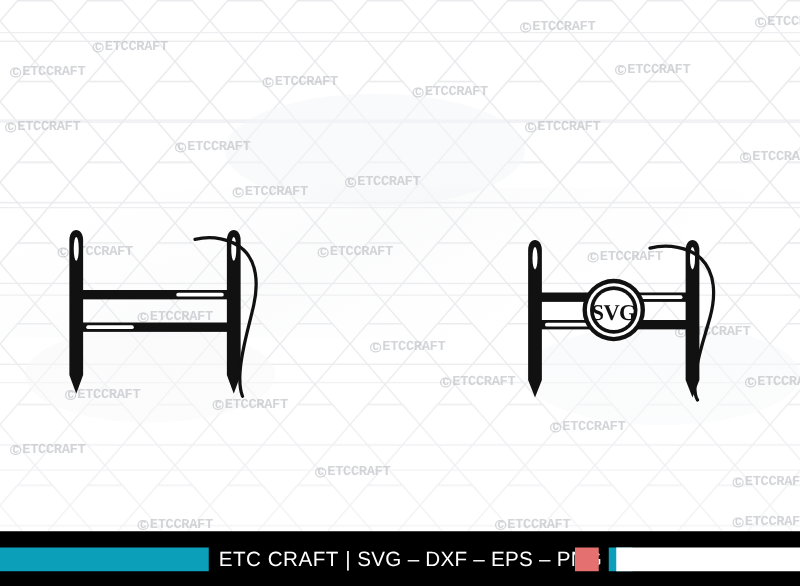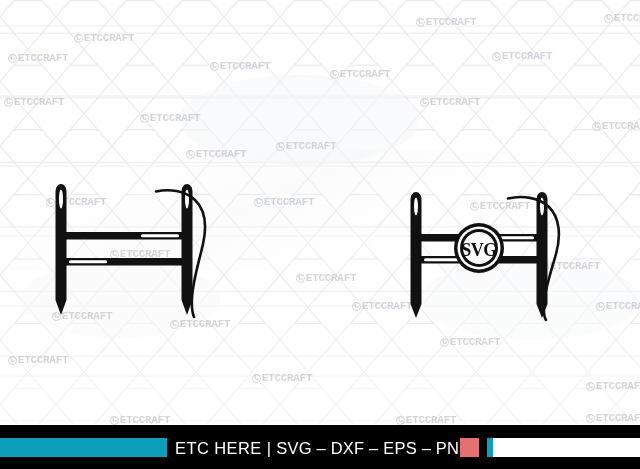--- a/index.html
+++ b/index.html
@@ -133,21 +133,21 @@
         <rect x="16" y="76" width="126" height="7.5"></rect>
         <rect x="24" y="78.2" width="38" height="3.0" rx="1.5" fill="#ffffff"></rect>
 
         <path d="M111,9.5 C124,6.5 140,8.5 150,18 C160,27.5 162,44 158,62
                  C154,80 148,98 147,116 C146.4,126 147.4,131 149,135" fill="none" stroke="#111111" stroke-width="2.6" stroke-linecap="round"></path>
       </g>
     </svg>
   </div>
 
 
-  <div class="art" style="left:396px;top:190px;">
+  <div class="art" style="left:408px;top:190px;">
     <svg width="180" height="130" viewBox="0 0 180 130" xmlns="http://www.w3.org/2000/svg">
       <g fill="#111111">
 
         <path d="M14.5,10 C14.5,5.2 17.0,2.0 20.0,2.0 C23.0,2.0 25.5,5.2 25.5,10
                  L25.5,114 L20.0,128 L14.5,114 Z"></path>
         <ellipse cx="20" cy="16.5" rx="2.0" ry="9" fill="#ffffff"></ellipse>
 
         <path d="M140.5,10 C140.5,5.2 143.0,2.0 146.0,2.0 C149.0,2.0 151.5,5.2 151.5,10
                  L151.5,114 L146.0,128 L140.5,114 Z"></path>
         <ellipse cx="146" cy="16.5" rx="2.0" ry="9" fill="#ffffff"></ellipse>
@@ -168,20 +168,20 @@
 
         <path d="M112,8.5 C126,5 143,7.5 153,17 C164,28 165,46 160,64
                  C155,82 149,98 148,114 C147.4,124 148.6,128 150,130" fill="none" stroke="#111111" stroke-width="2.6" stroke-linecap="round"></path>
       </g>
     </svg>
   </div>
 
   <div class="footer">
     <div class="fbar-teal"></div>
     <div class="ftext">
-      <span>ETC HERE</span><span class="sep">|</span><span class="fmts">SVG – DXF – EPS – PNG</span>
+      <span>ETC CRAFT</span><span class="sep">|</span><span class="fmts">SVG – DXF – EPS – PNG</span>
     </div>
     <div class="sw sw-pink"></div>
     <div class="sw sw-teal"></div>
     <div class="fbar-white"></div>
   </div>
 
 </div>
 
 </body></html>

